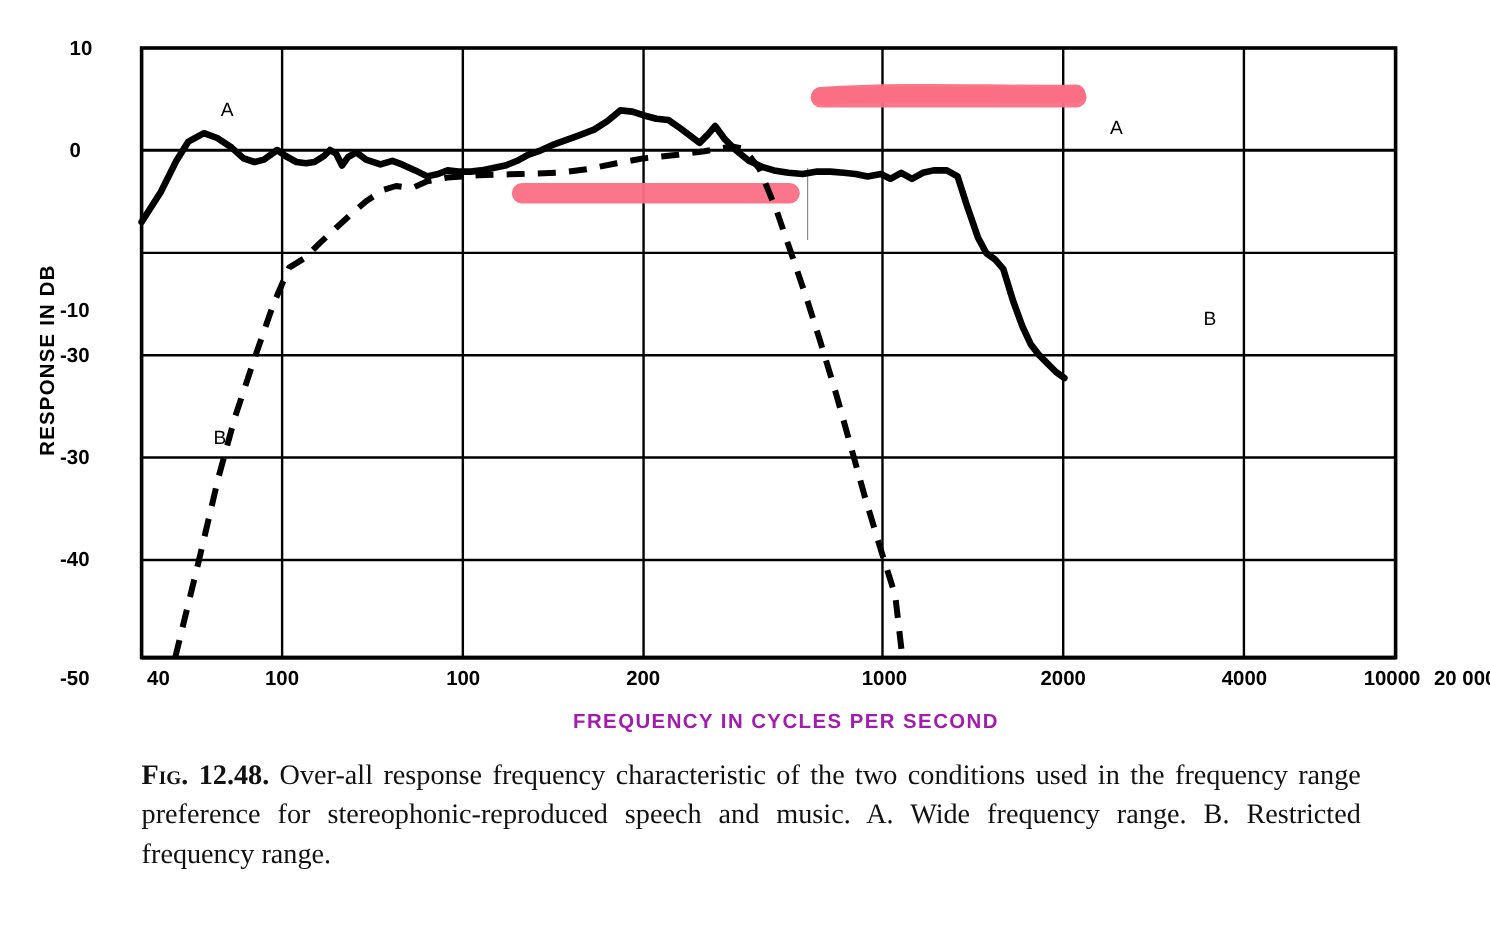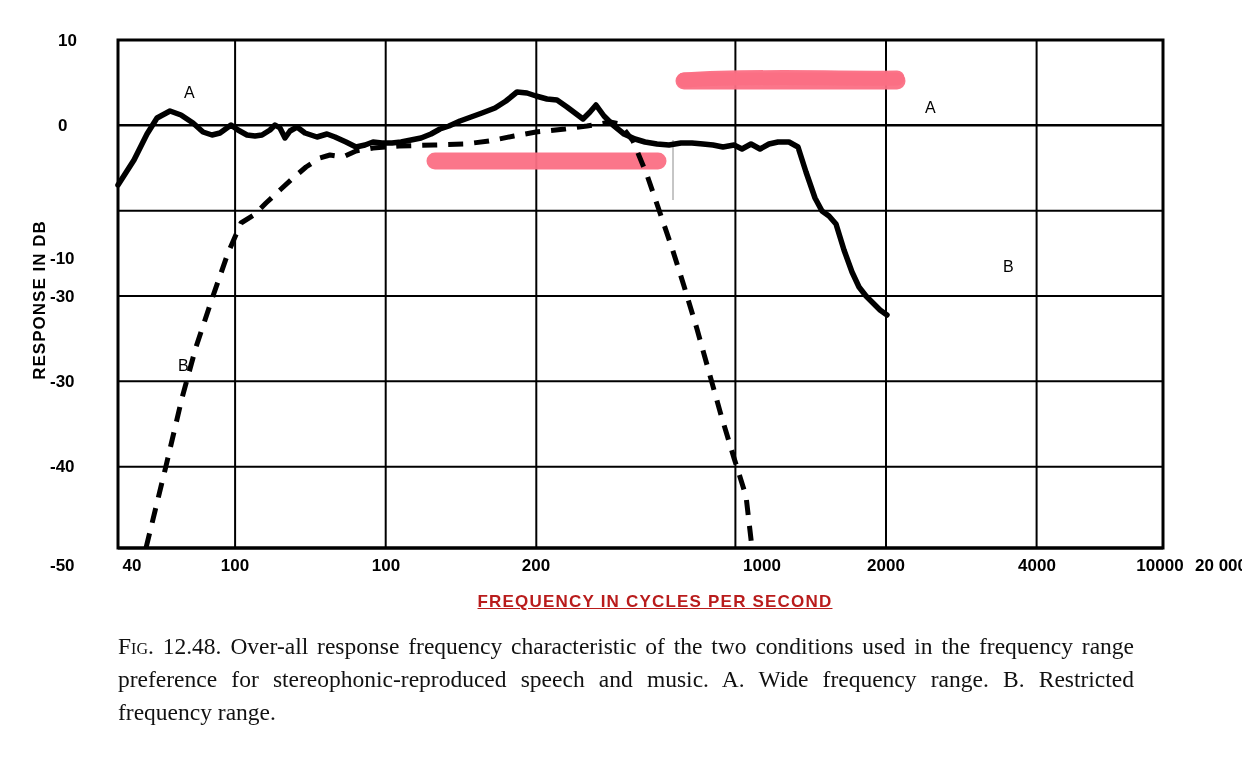--- a/index.html
+++ b/index.html
@@ -21,42 +21,42 @@
     transform-origin:center center;
     font-size:17px;font-weight:bold;letter-spacing:1px;
     font-family:"Liberation Sans",sans-serif;
     color:#000;white-space:nowrap;
   }
   .xlabel{
     position:absolute;
     left:655px;top:592px;
     transform:translateX(-50%);
     font-size:17px;font-weight:bold;letter-spacing:1.2px;
-    color:#b91c1c;white-space:nowrap;text-decoration:underline;
+    color:#a21caf;white-space:nowrap;
   }
   .ytick{
     position:absolute;font-size:17px;font-weight:bold;color:#000;
     text-align:left;white-space:nowrap;
   }
   .xtick{
     position:absolute;font-size:17px;font-weight:bold;color:#000;
     text-align:center;white-space:nowrap;transform:translateX(-50%);
   }
   .curvelabel{
     position:absolute;font-size:16px;color:#000;white-space:nowrap;
   }
 
   
   #caption{
     position:absolute;left:118px;top:630px;width:1016px;
     font-family:"Liberation Serif",serif;
     font-size:23.5px;line-height:33px;color:#111;
     text-align:justify;
   }
-  #caption .smallcaps{font-variant:small-caps;font-weight:normal;margin-top:12px;}
+  #caption .smallcaps{font-variant:small-caps;font-weight:bold;margin-top:12px;}
 </style>
 </head>
 <body>
 
 <div id="page">
 
   <div id="chart-wrap">
 
     <svg id="plot" width="1242" height="620">
 
@@ -116,21 +116,21 @@
     <div class="ytick" style="left:50px;top:201px;width:54px;margin-top:48px;">-10</div>
     <div class="ytick" style="left:50px;top:287px;width:54px;">-30</div>
     <div class="ytick" style="left:50px;top:372px;width:54px;">-30</div>
     <div class="ytick" style="left:50px;top:457px;width:54px;">-40</div>
     <div class="ytick" style="left:50px;top:533px;width:54px;margin-top:23px;">-50</div>
 
     <div class="xtick" style="left:132px;top:556px;">40</div>
     <div class="xtick" style="left:235px;top:556px;">100</div>
     <div class="xtick" style="left:386px;top:556px;">100</div>
     <div class="xtick" style="left:536px;top:556px;">200</div>
-    <div class="xtick" style="left:737px;top:556px;margin-left:25px;">1000</div>
+    <div class="xtick" style="left:737px;top:556px;">1000</div>
     <div class="xtick" style="left:886px;top:556px;">2000</div>
     <div class="xtick" style="left:1037px;top:556px;">4000</div>
     <div class="xtick" style="left:1160px;top:556px;">10000</div>
     <div class="xtick" style="left:1197px;top:556px;padding-left:48px;">20 000</div>
 
     <div class="xlabel">FREQUENCY IN CYCLES PER SECOND</div>
 
     <div class="curvelabel" style="left:184px;top:84px;">A</div>
     <div class="curvelabel" style="left:925px;top:99px;">A</div>
     <div class="curvelabel" style="left:178px;top:357px;">B</div>

